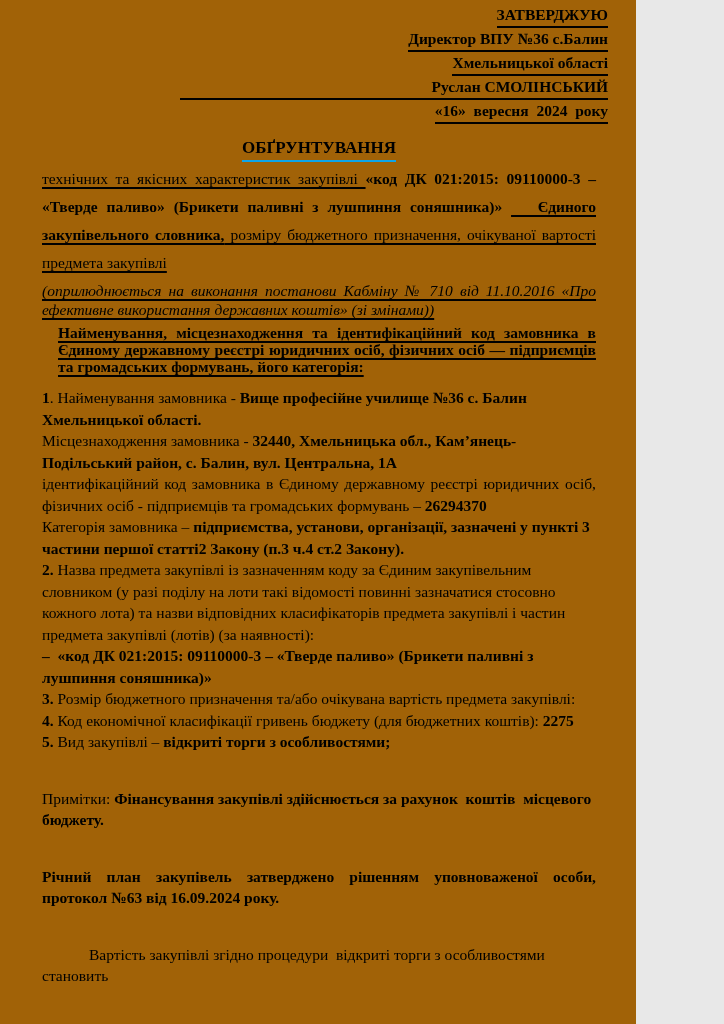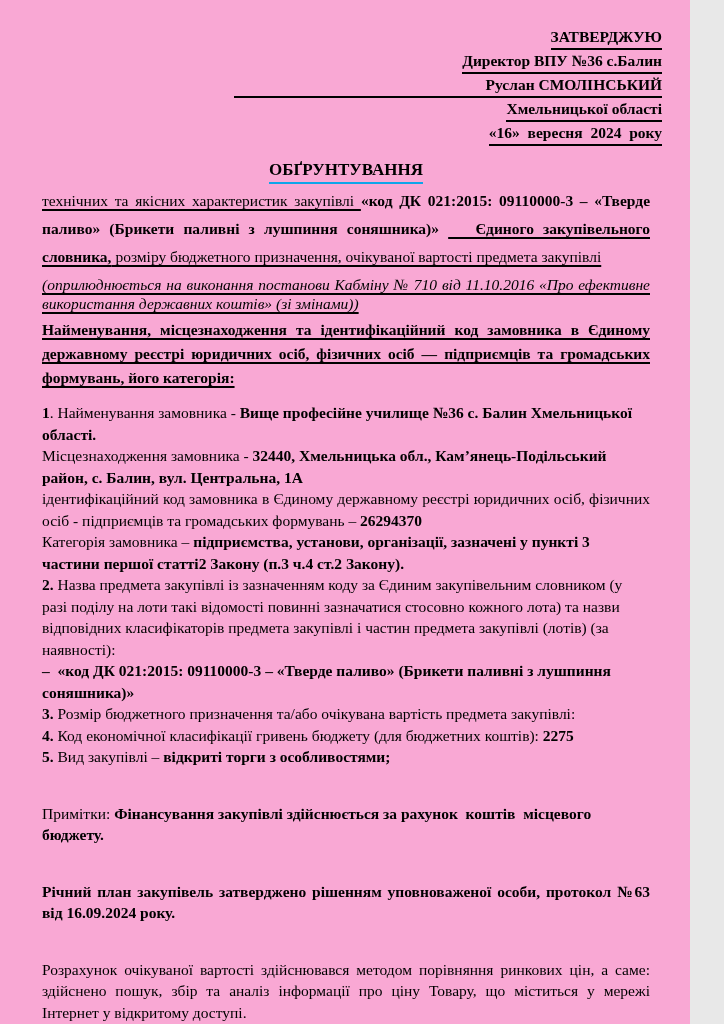--- a/index.html
+++ b/index.html
@@ -3,23 +3,23 @@
 <meta charset="utf-8">
 <style>
   * { box-sizing: border-box; }
   html, body { margin: 0; padding: 0; background: #e8e8e8; }
   body {
     width: 724px; height: 1024px;
     font-family: "Liberation Serif", "DejaVu Serif", serif;
     color: #000;
   }
   .page {
-    width: 690px; height: 1024px;
-    background: #f9a8d4;
-    padding: 26px 40px 20px 42px;
+    width: 636px; height: 1024px;
+    background: #a16207;
+    padding: 4px 40px 20px 42px;
     overflow: hidden;
   }
   
   .approval {
     margin-left: auto;
     margin-right: -12px;
     text-align: right;
     font-weight: bold;
     font-size: 15.5px;
     line-height: 22px;
@@ -47,43 +47,43 @@
   
   .b { font-weight: bold; }
   .i { font-style: italic; }
   .u { text-decoration: underline; text-decoration-thickness: 1.5px; text-underline-offset: 3px; }
   .just { text-align: justify; }
   p { margin: 0; }
   .subtitle { font-size: 15.5px; line-height: 28px; }
   .reg-note { font-size: 15.5px; line-height: 19px; margin-top: 4px; }
   .section-heading {
     font-size: 15.5px; font-weight: bold;
-    line-height: 24px;
-    margin: 5px 0 12px 0;
+    line-height: 17px;
+    margin: 5px 0 12px 16px;
     text-decoration: underline;
     text-decoration-thickness: 1.5px;
     text-underline-offset: 3px;
   }
   .body-text p { font-size: 15.5px; line-height: 21.5px; }
   .gap { margin-top: 35px; }
   .indent { text-indent: 47px; }
 </style>
 </head>
 <body>
 
 <div class="page">
 
   <div class="approval">
     <div class="appr-line"><span class="ub">ЗАТВЕРДЖУЮ</span></div>
     <div class="appr-line"><span class="ub">Директор ВПУ №36 с.Балин</span></div>
+    <div class="appr-line"><span class="ub">Хмельницької області</span></div>
     <div class="appr-line sig-row">
       <span class="sig-space"></span>
         <span class="ub">Руслан СМОЛІНСЬКИЙ</span>
     </div>
-    <div class="appr-line"><span class="ub">Хмельницької області</span></div>
     <div class="appr-line"><span class="ub">«16»&nbsp; вересня&nbsp; 2024&nbsp; року</span></div>
   </div>
 
   <div class="doc-title">
     <span class="ub">ОБҐРУНТУВАННЯ</span>
   </div>
 
   <p class="subtitle just"><span class="u">технічних та якісних характеристик закупівлі </span><span class="b">«код ДК 021:2015: 09110000-3 – «Тверде паливо» (Брикети паливні з лушпиння соняшника)» </span><span class="b u">&nbsp;&nbsp;&nbsp;Єдиного закупівельного словника,</span><span class="u"> розміру бюджетного призначення, очікуваної вартості предмета закупівлі</span></p>
 
   <p class="reg-note just"><span class="i u">(оприлюднюється на виконання постанови Кабміну № 710 від 11.10.2016 «Про ефективне використання державних коштів» (зі змінами))</span></p>
@@ -110,18 +110,17 @@
     <p><span class="b">4.</span><span> Код економічної класифікації гривень бюджету (для бюджетних коштів): </span><span class="b">2275</span></p>
 
     <p><span class="b">5.</span><span> Вид закупівлі – </span><span class="b">відкриті торги з особливостями;</span></p>
 
 
 
     <p class="gap"><span>Примітки: </span><span class="b">Фінансування закупівлі здійснюється за рахунок &nbsp;коштів &nbsp;місцевого бюджету.</span></p>
 
     <p class="gap b just">Річний план закупівель затверджено рішенням уповноваженої особи, протокол №63 від 16.09.2024 року.</p>
 
-    <p class="gap just">Розрахунок очікуваної вартості здійснювався методом порівняння ринкових цін, а саме: здійснено пошук, збір та аналіз інформації про ціну Товару, що міститься у мережі Інтернет у відкритому доступі.</p>
 
     <p class="gap indent">Вартість закупівлі згідно процедури &nbsp;відкриті торги з особливостями &nbsp; становить</p>
 
   </div>
 </div>
 
 </body></html>

